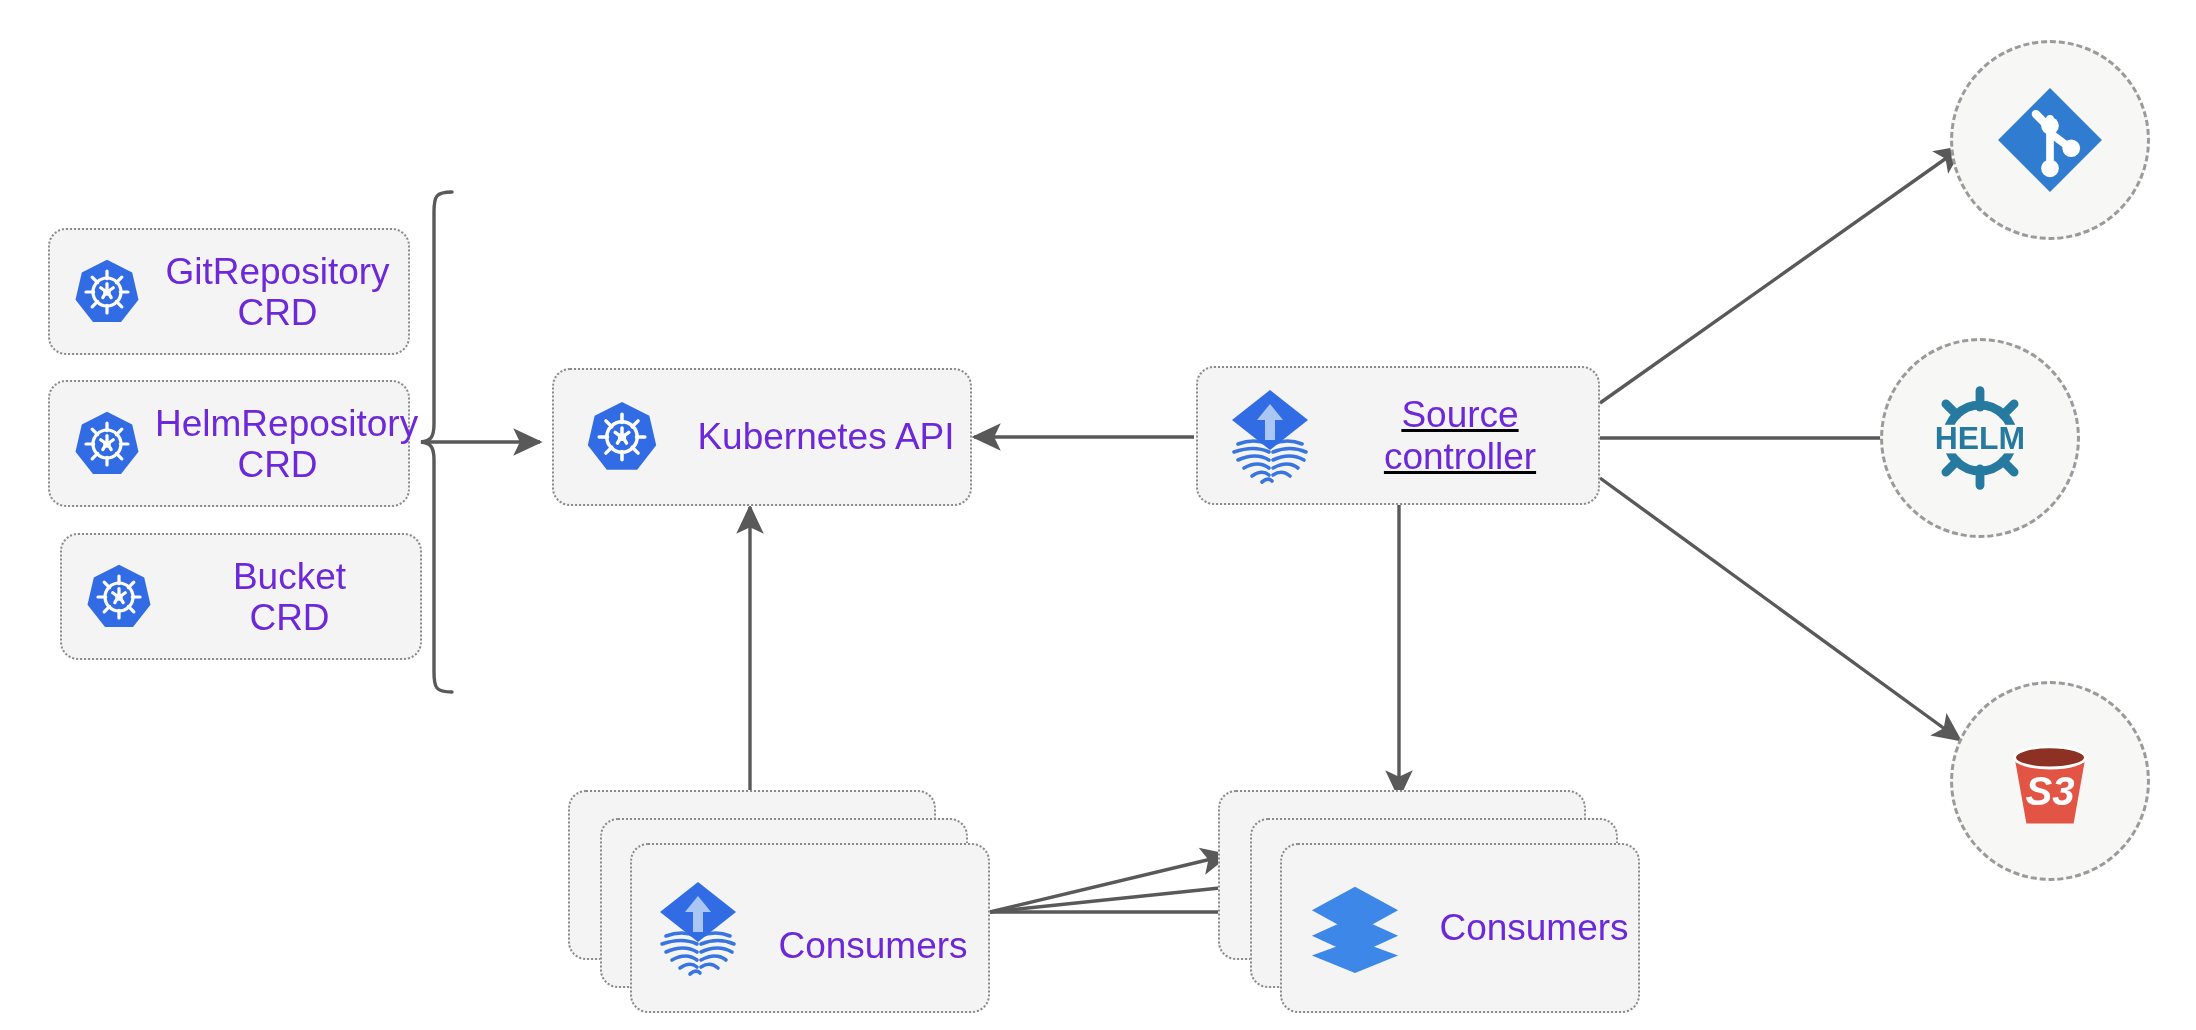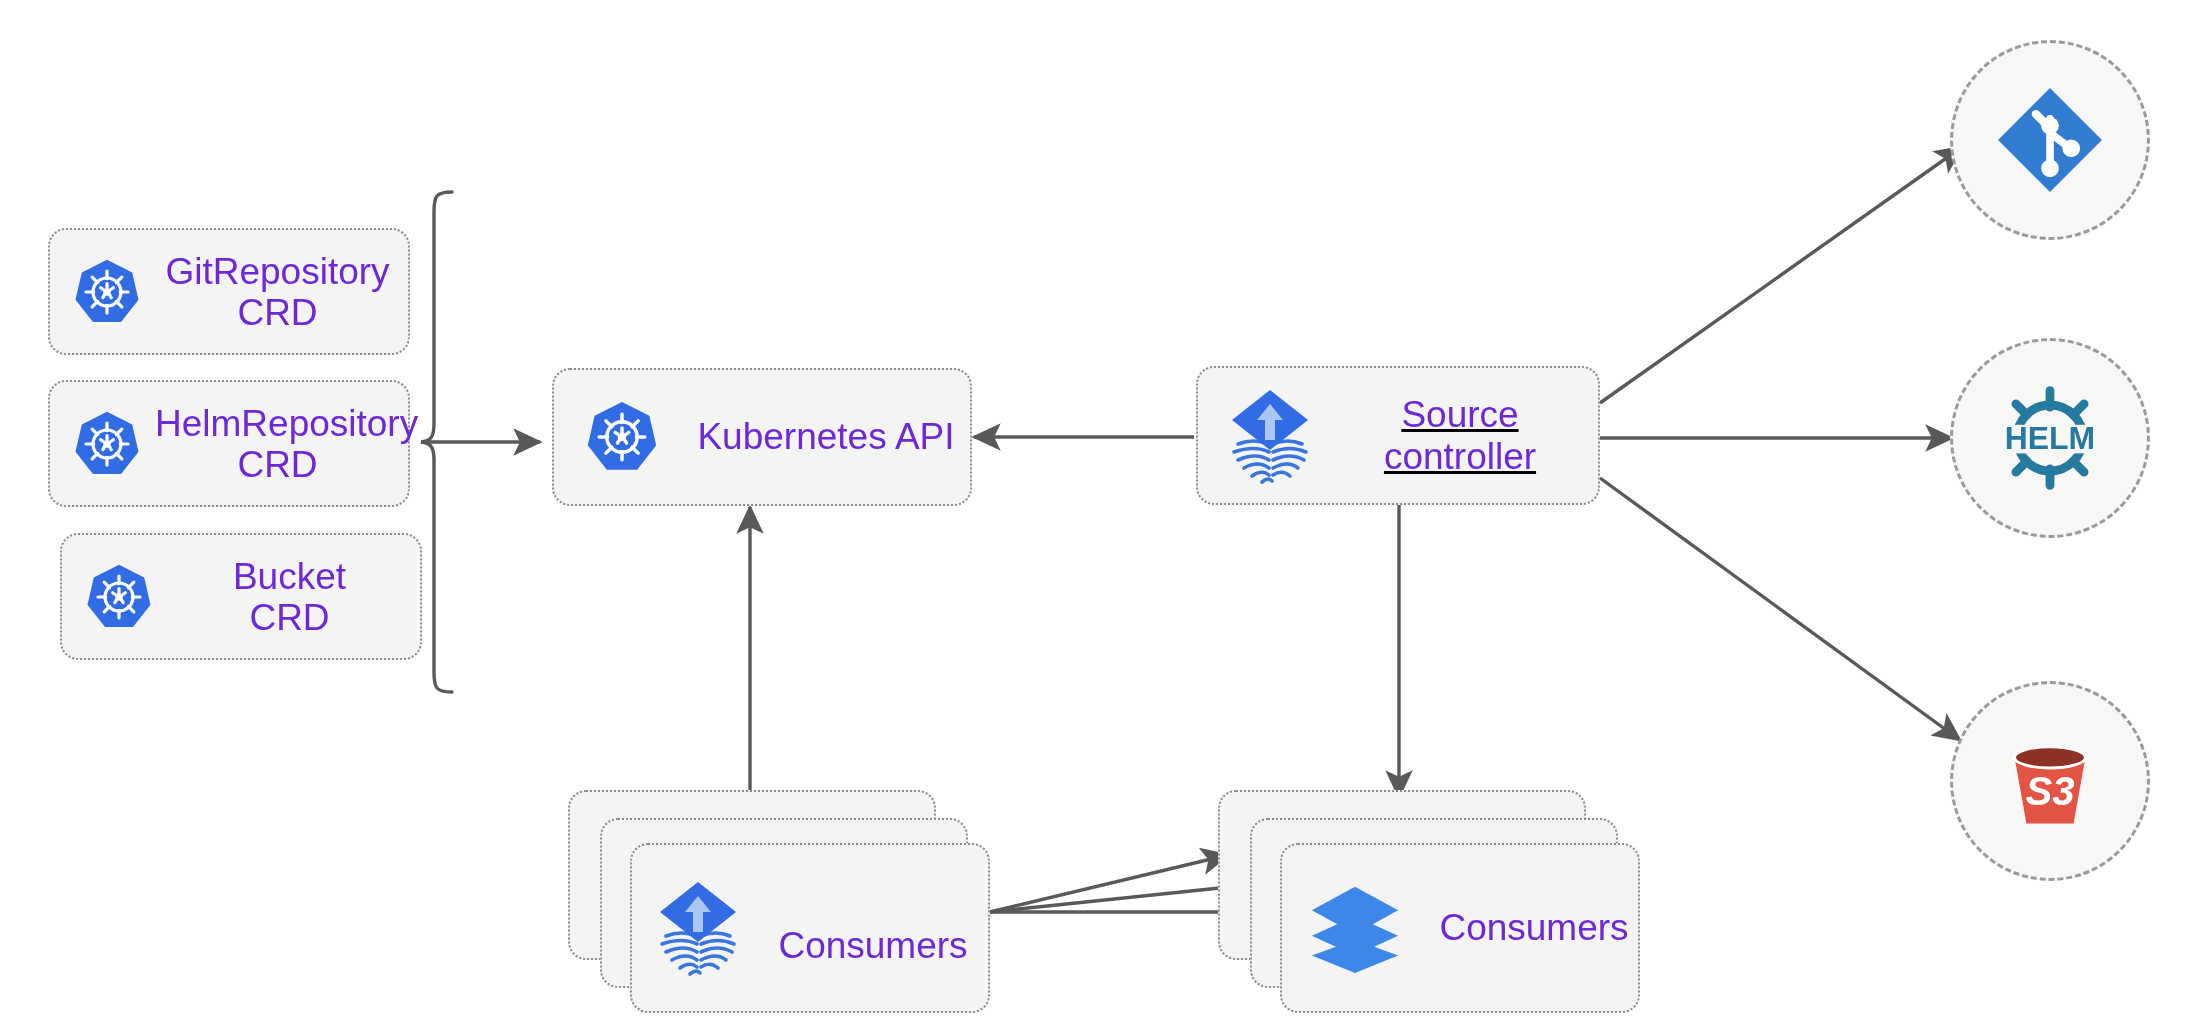--- a/index.html
+++ b/index.html
@@ -306,21 +306,21 @@
           <path d="M50,44 L66,56"></path>
         </g>
         <circle cx="50" cy="74" r="7.5" fill="#ffffff"></circle>
         <circle cx="50" cy="38" r="7.5" fill="#ffffff"></circle>
         <circle cx="68" cy="57" r="7.5" fill="#ffffff"></circle>
         <path d="M38,28 L48,38" stroke="#ffffff" stroke-width="7" stroke-linecap="round"></path>
       </svg>
     </span>
   </div>
 
-  <div class="circle-node" style="left:1950px; top:338px; width:200px; height:200px;">
+  <div class="circle-node" style="left:1880px; top:338px; width:200px; height:200px;">
     <span style="position:relative; line-height:0;">
       <svg width="132" height="132" viewBox="0 0 120 120" aria-hidden="true">
         <g fill="none" stroke="#277A9F" stroke-width="8" stroke-linecap="round">
           <circle cx="60" cy="60" r="30"></circle>
           <line x1="60" y1="17" x2="60" y2="32"></line>
           <line x1="60" y1="88" x2="60" y2="103"></line>
           <line x1="17" y1="60" x2="32" y2="60"></line>
           <line x1="88" y1="60" x2="103" y2="60"></line>
           <line x1="29" y1="29" x2="39" y2="39"></line>
           <line x1="81" y1="81" x2="91" y2="91"></line>

